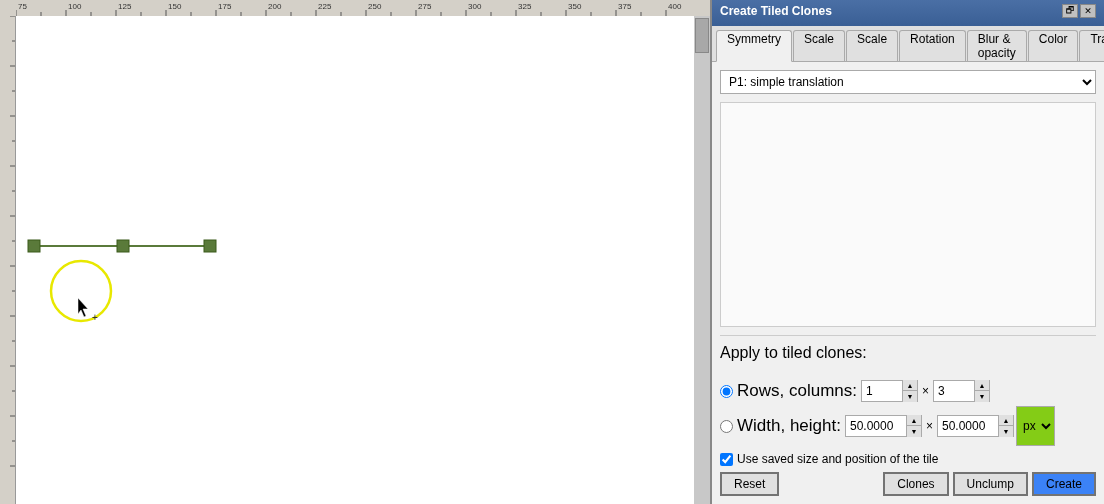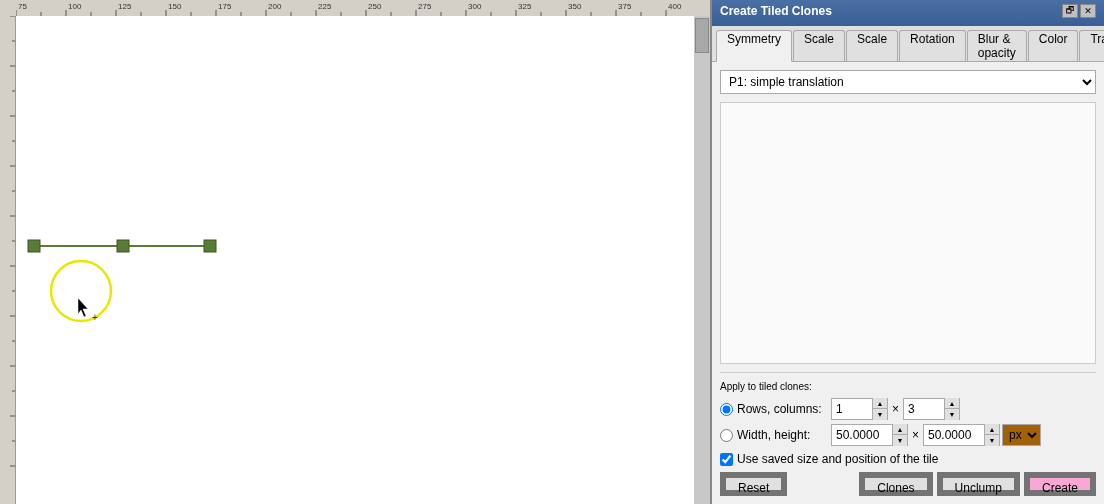--- a/index.html
+++ b/index.html
@@ -135,37 +135,37 @@
       background: #fafafa;
       min-height: 200px;
     }
 
     .apply-section {
       border-top: 1px solid #ccc;
       padding-top: 8px;
     }
 
     .apply-label {
-      font-size: 10px;
-      margin-bottom: 6px;
+      font-size: 16px;
+      margin-bottom: 18px;
     }
 
     .radio-row {
       display: flex;
       align-items: center;
       gap: 4px;
       margin-bottom: 4px;
     }
 
     .radio-row input[type="radio"] {
       margin: 0;
     }
 
     .radio-row label {
-      font-size: 12px;
+      font-size: 17px;
       min-width: 90px;
     }
 
     .spinbox-group {
       display: flex;
       align-items: center;
       gap: 2px;
     }
 
     .spinbox {
@@ -222,43 +222,43 @@
     .checkbox-row input[type="checkbox"] {
       margin: 0;
     }
 
     .checkbox-row label {
       font-size: 12px;
     }
 
     .unit-select {
       border: 1px solid #aaa;
-      background: #a16207;
-      font-size: 12px;
-      height: 22px;
+      background: #84cc16;
+      font-size: 12px;
+      height: 40px;
       padding: 0 2px;
     }
 
     .buttons-row {
       display: flex;
       align-items: center;
       gap: 4px;
       margin-top: 4px;
     }
 
     .btn {
       padding: 3px 12px;
-      border: 6px solid #737373;
+      border: 2px solid #737373;
       background: #e0e0e0;
       font-size: 12px;
       cursor: pointer;
       height: 24px;
     }
     .btn-primary {
-      background: #f9a8d4;
+      background: #3b82f6;
       font-weight: normal;
     }
 
     .status-bar {
       border-top: 1px solid #ccc;
       padding: 3px 8px;
       font-size: 12px;
       color: #333;
       background: #f0f0f0;
     }

